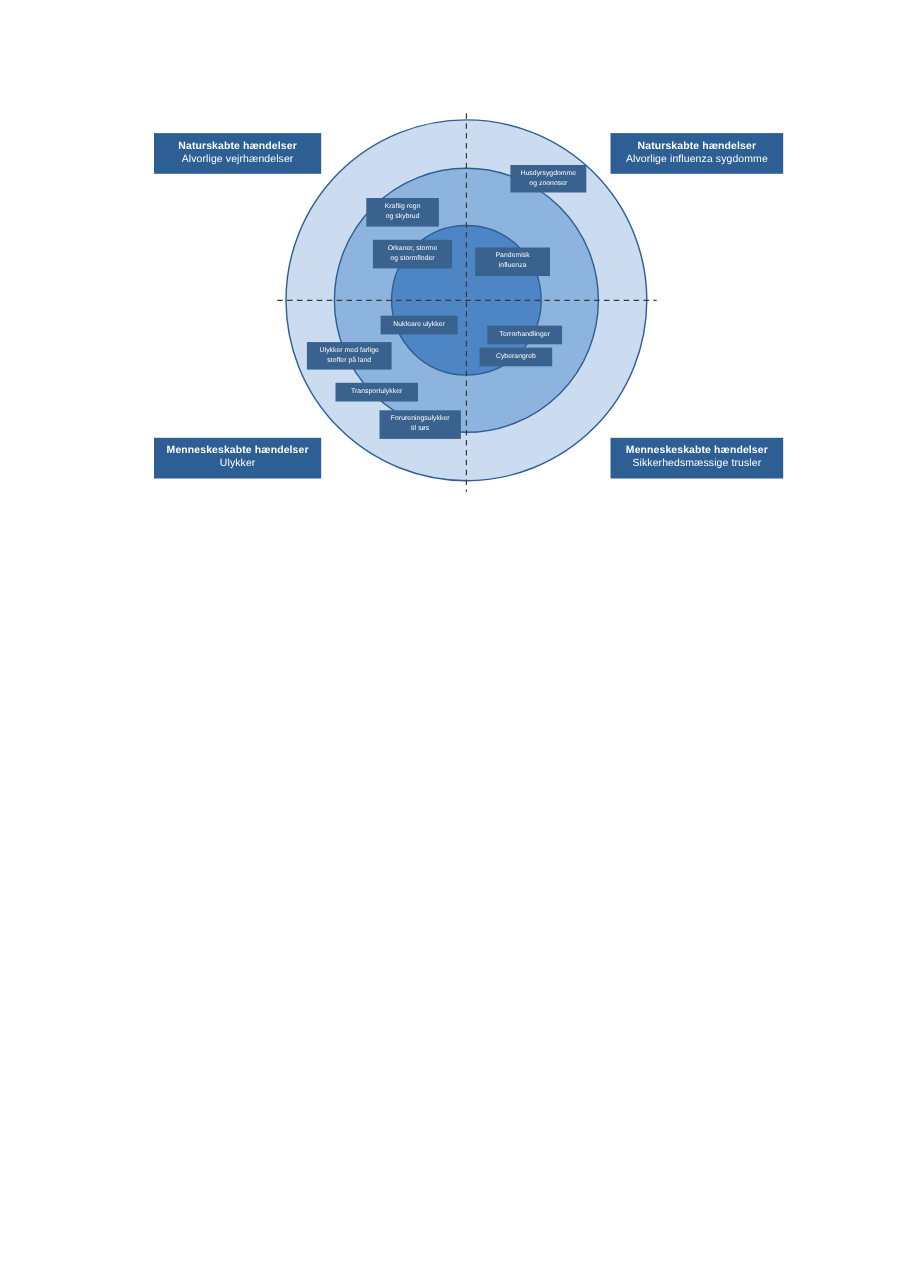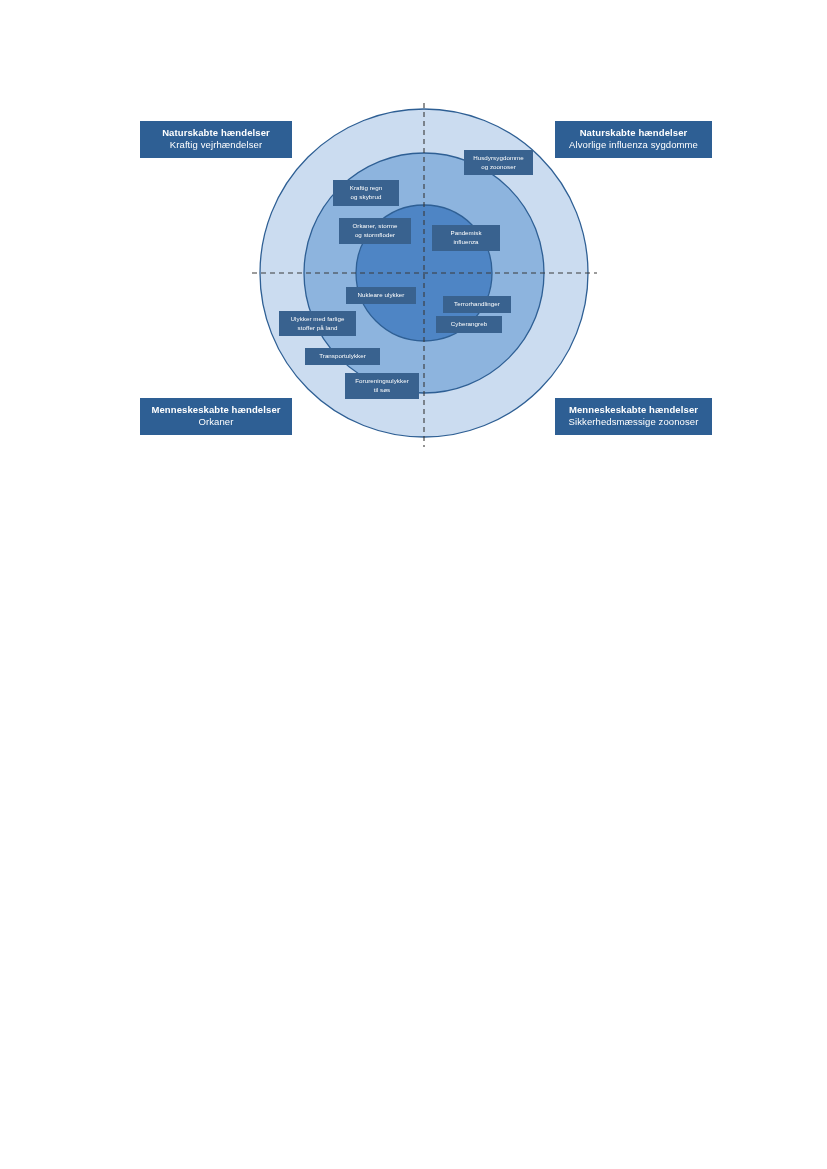--- a/index.html
+++ b/index.html
@@ -111,36 +111,36 @@
 
       <circle cx="412" cy="273" r="68" fill="#4E85C5" stroke="#2E5F94" stroke-width="1.3"></circle>
 
       <line x1="240" y1="273" x2="585" y2="273" stroke="#3A3A3A" stroke-width="1.1" stroke-dasharray="5,4"></line>
 
       <line x1="412" y1="103" x2="412" y2="447" stroke="#3A3A3A" stroke-width="1.1" stroke-dasharray="5,4"></line>
     </svg>
 
     <div class="quad-label" id="quad-tl">
       <span class="l1">Naturskabte hændelser</span>
-      <span class="l2">Kraftig vejrhændelser</span>
+      <span class="l2">Alvorlige vejrhændelser</span>
     </div>
 
     <div class="quad-label" id="quad-tr">
       <span class="l1">Naturskabte hændelser</span>
       <span class="l2">Alvorlige influenza sygdomme</span>
     </div>
 
     <div class="quad-label" id="quad-bl">
       <span class="l1">Menneskeskabte hændelser</span>
-      <span class="l2">Orkaner</span>
+      <span class="l2">Ulykker</span>
     </div>
 
     <div class="quad-label" id="quad-br">
       <span class="l1">Menneskeskabte hændelser</span>
-      <span class="l2">Sikkerhedsmæssige zoonoser</span>
+      <span class="l2">Sikkerhedsmæssige trusler</span>
     </div>
 
     <div class="item-label" id="lbl-husdyr">
       <span>Husdyrsygdomme</span>
       <span>og zoonoser</span>
     </div>
 
     <div class="item-label" id="lbl-kraftig">
       <span>Kraftig regn</span>
       <span>og skybrud</span>

